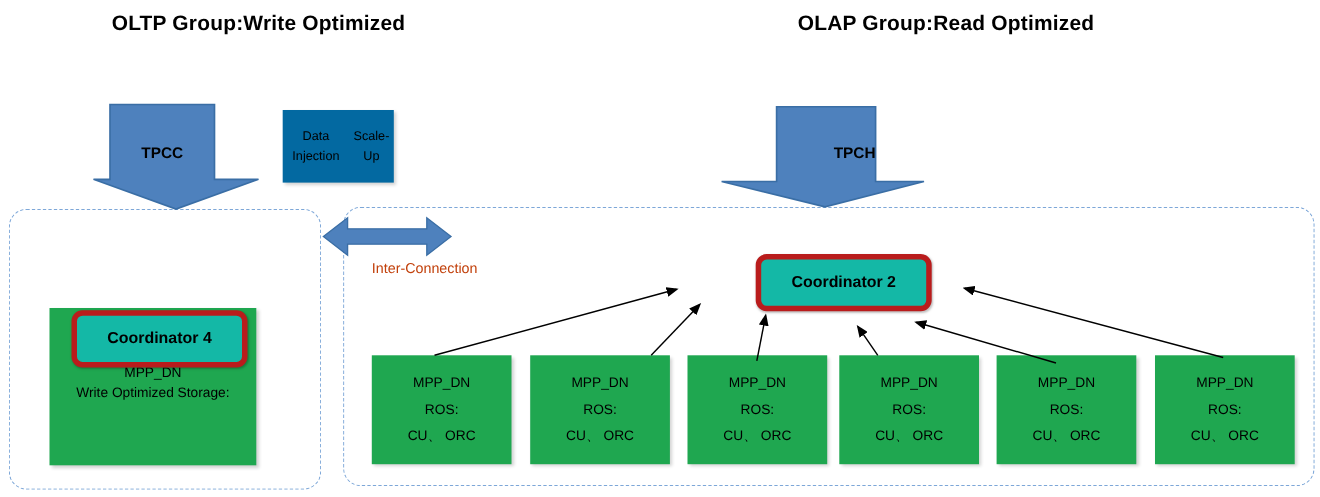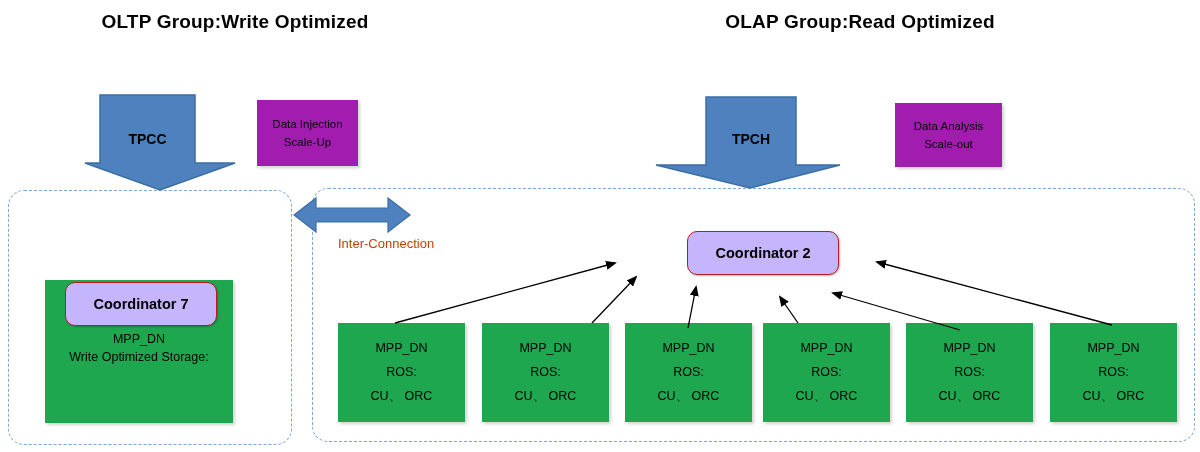--- a/index.html
+++ b/index.html
@@ -7,35 +7,35 @@
   .canvas{position:relative;width:1200px;height:452px;background:#fff;overflow:hidden;}
 
   .title{position:absolute;top:11px;font-size:19px;font-weight:bold;text-align:center;letter-spacing:0.2px;}
   .title.oltp{left:60px;width:350px;}
   .title.olap{left:680px;width:360px;}
 
   svg.overlay{position:absolute;left:0;top:0;width:1200px;height:452px;pointer-events:none;z-index:6;}
 
   .arrow-label{position:absolute;font-size:14px;font-weight:bold;text-align:center;z-index:7;}
   .arrow-label.tpcc{left:100px;top:131px;width:95px;}
-  .arrow-label.tpch{left:706px;top:131px;width:90px;}
+  .arrow-label.tpch{left:706px;top:131px;width:90px;text-align:right;}
 
-  .badge{position:absolute;background:#a21caf;box-shadow:2px 2px 3px rgba(0,0,0,0.18);
+  .badge{position:absolute;background:#0369a1;box-shadow:2px 2px 3px rgba(0,0,0,0.18);
          text-align:center;font-size:11.5px;line-height:18px;z-index:4;
-         display:flex;flex-direction:column;justify-content:center;}
+         display:flex;justify-content:center;align-items:center;}
   .badge.injection{left:257px;top:100px;width:101px;height:66px;}
   .badge.analysis{left:895px;top:103px;width:107px;height:64px;}
 
   .group-box{position:absolute;border:1.6px dashed #7da7d8;border-radius:16px;background:transparent;z-index:1;}
   .group-box.oltp{left:8px;top:190px;width:282px;height:253px;}
   .group-box.olap{left:312px;top:188px;width:881px;height:252px;}
 
   .inter-label{position:absolute;left:338px;top:236px;width:130px;font-size:13px;color:#c2410c;z-index:7;}
 
-  .coord{position:absolute;background:#c4b5fd;border:1px solid #b91c1c;border-radius:10px;
+  .coord{position:absolute;background:#14b8a6;border:5px solid #b91c1c;border-radius:10px;
          box-shadow:1px 1px 2px rgba(0,0,0,0.25);display:flex;align-items:center;justify-content:center;
          font-size:14.5px;font-weight:bold;z-index:5;}
   .coord.c1{left:65px;top:282px;width:150px;height:42px;}
   .coord.c2{left:687px;top:231px;width:150px;height:42px;}
 
   .green{position:absolute;background:#1fa750;box-shadow:2px 2px 3px rgba(0,0,0,0.18);z-index:3;
          text-align:center;color:#000;}
   .green.oltp-node{left:45px;top:280px;width:188px;height:143px;}
   .oltp-node .node-text{margin-top:50px;font-size:12.5px;line-height:18px;}
 
@@ -77,33 +77,29 @@
   </svg>
 
   <div class="arrow-label tpcc">TPCC</div>
   <div class="arrow-label tpch">TPCH</div>
   <div class="inter-label">Inter-Connection</div>
 
   <div class="badge injection">
     <span>Data Injection</span>
     <span>Scale-Up</span>
   </div>
-  <div class="badge analysis">
-    <span>Data Analysis</span>
-    <span>Scale-out</span>
-  </div>
 
   <div class="green oltp-node">
     <div class="node-text">
       <div>MPP_DN</div>
       <div>Write Optimized Storage:</div>
     </div>
   </div>
   <div class="coord c1">
-    <span>Coordinator 7</span>
+    <span>Coordinator 4</span>
   </div>
 
   <div class="coord c2">
     <span>Coordinator 2</span>
   </div>
 
   <div class="green dn n0">
     <div class="node-text">
       <div>MPP_DN</div>
       <div>ROS:</div>

